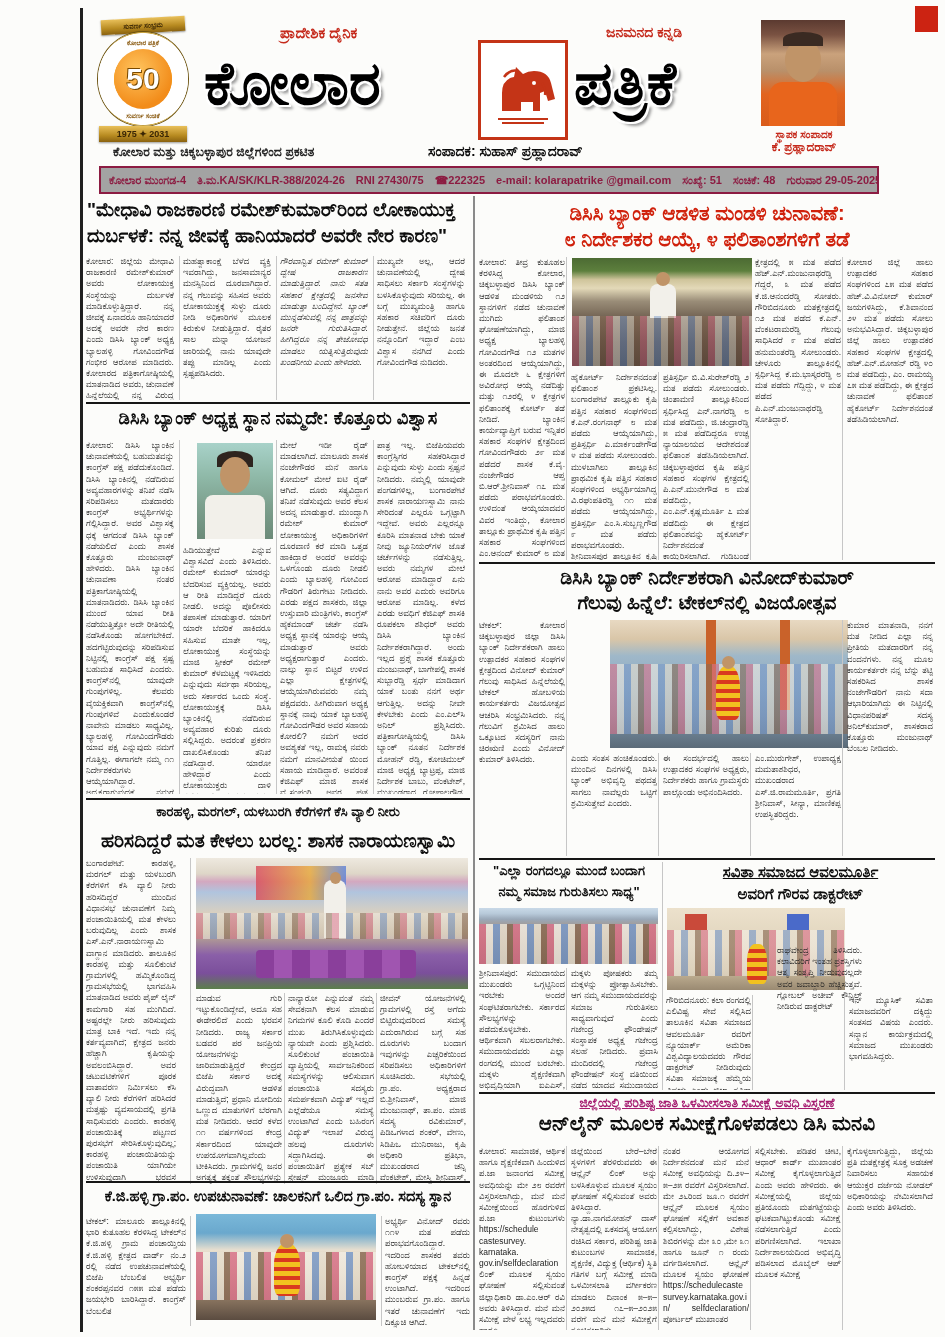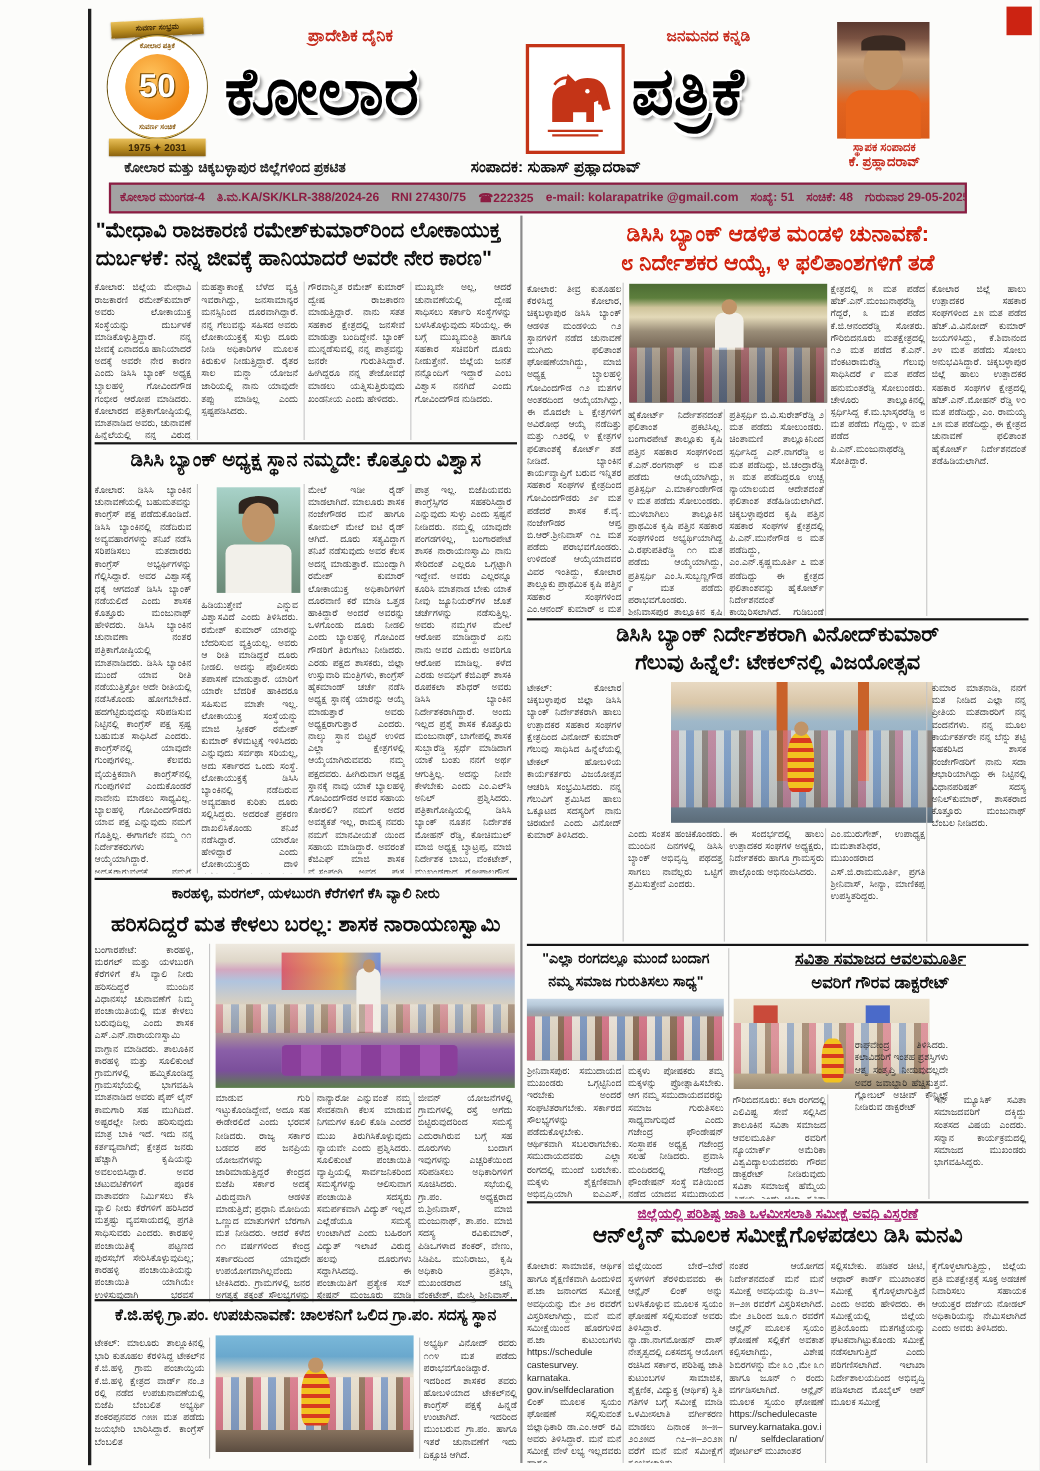--- a/index.html
+++ b/index.html
@@ -107,21 +107,21 @@
 
   </div>
 
   <div class="abs divider" style="left:473px;top:196px;height:1134px;"></div>
 
   <div>
     <div class="abs hl" style="left:87px;top:199px;width:384px;font-size:19px;">"ಮೇಧಾವಿ ರಾಜಕಾರಣಿ ರಮೇಶ್‌ಕುಮಾರ್‌ರಿಂದ ಲೋಕಾಯುಕ್ತ</div>
     <div class="abs hl" style="left:87px;top:225px;width:384px;font-size:19px;">ದುರ್ಬಳಕೆ: ನನ್ನ ಜೀವಕ್ಕೆ ಹಾನಿಯಾದರೆ ಅವರೇ ನೇರ ಕಾರಣ"</div>
     <div class="abs col" style="left:86px;top:256px;width:88px;height:144px;">ಕೋಲಾರ: ಜಿಲ್ಲೆಯ ಮೇಧಾವಿ ರಾಜಕಾರಣಿ ರಮೇಶ್‌ಕುಮಾರ್ ಅವರು ಲೋಕಾಯುಕ್ತ ಸಂಸ್ಥೆಯನ್ನು ದುರ್ಬಳಕೆ ಮಾಡಿಕೊಳ್ಳುತ್ತಿದ್ದಾರೆ. ನನ್ನ ಜೀವಕ್ಕೆ ಏನಾದರೂ ಹಾನಿಯಾದರೆ ಅದಕ್ಕೆ ಅವರೇ ನೇರ ಕಾರಣ ಎಂದು ಡಿಸಿಸಿ ಬ್ಯಾಂಕ್ ಅಧ್ಯಕ್ಷ ಬ್ಯಾಲಹಳ್ಳಿ ಗೋವಿಂದಗೌಡ ಗಂಭೀರ ಆರೋಪ ಮಾಡಿದರು. ಕೋಲಾರದ ಪತ್ರಿಕಾಗೋಷ್ಠಿಯಲ್ಲಿ ಮಾತನಾಡಿದ ಅವರು, ಚುನಾವಣೆ ಹಿನ್ನೆಲೆಯಲ್ಲಿ ನನ್ನ ವಿರುದ್ಧ ಷಡ್ಯಂತ್ರ ನಡೆದಿದೆ ಎಂದರು.</div>
     <div class="abs col" style="left:183px;top:256px;width:88px;height:144px;">ಮಹತ್ವಾಕಾಂಕ್ಷೆ ಬೆಳೆದ ವ್ಯಕ್ತಿ ಇವರಾಗಿದ್ದು, ಜನಸಾಮಾನ್ಯರ ಮನಸ್ಸಿನಿಂದ ದೂರವಾಗಿದ್ದಾರೆ. ನನ್ನ ಗೆಲುವನ್ನು ಸಹಿಸದ ಅವರು ಲೋಕಾಯುಕ್ತಕ್ಕೆ ಸುಳ್ಳು ದೂರು ನೀಡಿ ಅಧಿಕಾರಿಗಳ ಮೂಲಕ ಕಿರುಕುಳ ನೀಡುತ್ತಿದ್ದಾರೆ. ರೈತರ ಸಾಲ ಮನ್ನಾ ಯೋಜನೆ ಜಾರಿಯಲ್ಲಿ ನಾನು ಯಾವುದೇ ತಪ್ಪು ಮಾಡಿಲ್ಲ ಎಂದು ಸ್ಪಷ್ಟಪಡಿಸಿದರು.</div>
-    <div class="abs col" style="left:280px;top:256px;width:88px;height:144px;">ಗೌರವಾನ್ವಿತ ರಮೇಶ್ ಕುಮಾರ್ ದ್ವೇಷ ರಾಜಕಾರಣ ಮಾಡುತ್ತಿದ್ದಾರೆ. ನಾನು ಸತತ ಸಹಕಾರ ಕ್ಷೇತ್ರದಲ್ಲಿ ಜನಸೇವೆ ಮಾಡುತ್ತಾ ಬಂದಿದ್ದೇನೆ. ಬ್ಯಾಂಕ್ ಮುನ್ನಡೆಸುವಲ್ಲಿ ನನ್ನ ಪಾತ್ರವನ್ನು ಜನರೇ ಗುರುತಿಸಿದ್ದಾರೆ. ಹೀಗಿದ್ದರೂ ನನ್ನ ತೇಜೋವಧೆ ಮಾಡಲು ಯತ್ನಿಸುತ್ತಿರುವುದು ಖಂಡನೀಯ ಎಂದು ಹೇಳಿದರು.</div>
+    <div class="abs col" style="left:280px;top:256px;width:88px;height:144px;font-style:italic;">ಗೌರವಾನ್ವಿತ ರಮೇಶ್ ಕುಮಾರ್ ದ್ವೇಷ ರಾಜಕಾರಣ ಮಾಡುತ್ತಿದ್ದಾರೆ. ನಾನು ಸತತ ಸಹಕಾರ ಕ್ಷೇತ್ರದಲ್ಲಿ ಜನಸೇವೆ ಮಾಡುತ್ತಾ ಬಂದಿದ್ದೇನೆ. ಬ್ಯಾಂಕ್ ಮುನ್ನಡೆಸುವಲ್ಲಿ ನನ್ನ ಪಾತ್ರವನ್ನು ಜನರೇ ಗುರುತಿಸಿದ್ದಾರೆ. ಹೀಗಿದ್ದರೂ ನನ್ನ ತೇಜೋವಧೆ ಮಾಡಲು ಯತ್ನಿಸುತ್ತಿರುವುದು ಖಂಡನೀಯ ಎಂದು ಹೇಳಿದರು.</div>
     <div class="abs col" style="left:377px;top:256px;width:88px;height:144px;">ಮುಖ್ಯವೇ ಅಲ್ಲ, ಆದರೆ ಚುನಾವಣೆಯಲ್ಲಿ ದ್ವೇಷ ಸಾಧಿಸಲು ಸರ್ಕಾರಿ ಸಂಸ್ಥೆಗಳನ್ನು ಬಳಸಿಕೊಳ್ಳುವುದು ಸರಿಯಲ್ಲ. ಈ ಬಗ್ಗೆ ಮುಖ್ಯಮಂತ್ರಿ ಹಾಗೂ ಸಹಕಾರ ಸಚಿವರಿಗೆ ದೂರು ನೀಡುತ್ತೇನೆ. ಜಿಲ್ಲೆಯ ಜನತೆ ನನ್ನೊಂದಿಗೆ ಇದ್ದಾರೆ ಎಂಬ ವಿಶ್ವಾಸ ನನಗಿದೆ ಎಂದು ಗೋವಿಂದಗೌಡ ನುಡಿದರು.</div>
     <div class="abs vr" style="left:179px;top:256px;height:144px;"></div>
     <div class="abs vr" style="left:276px;top:256px;height:144px;"></div>
     <div class="abs vr" style="left:373px;top:256px;height:144px;"></div>
   </div>
   <div class="abs hr" style="left:86px;top:402px;width:384px;"></div>
 
   <div>
     <div class="abs hl" style="left:86px;top:408px;width:384px;font-size:18px;text-align:center;">ಡಿಸಿಸಿ ಬ್ಯಾಂಕ್ ಅಧ್ಯಕ್ಷ ಸ್ಥಾನ ನಮ್ಮದೇ: ಕೊತ್ತೂರು ವಿಶ್ವಾಸ</div>
     <div class="abs col" style="left:86px;top:440px;width:88px;height:354px;">ಕೋಲಾರ: ಡಿಸಿಸಿ ಬ್ಯಾಂಕಿನ ಚುನಾವಣೆಯಲ್ಲಿ ಬಹುಮತವನ್ನು ಕಾಂಗ್ರೆಸ್ ಪಕ್ಷ ಪಡೆದುಕೊಂಡಿದೆ. ಡಿಸಿಸಿ ಬ್ಯಾಂಕಿನಲ್ಲಿ ನಡೆದಿರುವ ಅವ್ಯವಹಾರಗಳನ್ನು ತನಿಖೆ ನಡೆಸಿ ಸರಿಪಡಿಸಲು ಮತದಾರರು ಕಾಂಗ್ರೆಸ್ ಅಭ್ಯರ್ಥಿಗಳನ್ನು ಗೆಲ್ಲಿಸಿದ್ದಾರೆ. ಅವರ ವಿಶ್ವಾಸಕ್ಕೆ ಧಕ್ಕೆ ಆಗದಂತೆ ಡಿಸಿಸಿ ಬ್ಯಾಂಕ್ ನಡೆಯಲಿದೆ ಎಂದು ಶಾಸಕ ಕೊತ್ತೂರು ಮಂಜುನಾಥ್ ಹೇಳಿದರು. ಡಿಸಿಸಿ ಬ್ಯಾಂಕಿನ ಚುನಾವಣಾ ನಂತರ ಪತ್ರಿಕಾಗೋಷ್ಠಿಯಲ್ಲಿ ಮಾತನಾಡಿದರು. ಡಿಸಿಸಿ ಬ್ಯಾಂಕಿನ ಮುಂದೆ ಯಾವ ರೀತಿ ನಡೆಯುತ್ತಿತ್ತೋ ಅದೇ ರೀತಿಯಲ್ಲಿ ನಡೆಸಿಕೊಂಡು ಹೋಗಬೇಕಿದೆ. ಹದಗೆಟ್ಟಿರುವುದನ್ನು ಸರಿಪಡಿಸುವ ನಿಟ್ಟಿನಲ್ಲಿ ಕಾಂಗ್ರೆಸ್ ಪಕ್ಷ ಸ್ಪಷ್ಟ ಬಹುಮತ ಸಾಧಿಸಿದೆ ಎಂದರು. ಕಾಂಗ್ರೆಸ್‌ನಲ್ಲಿ ಯಾವುದೇ ಗುಂಪುಗಳಿಲ್ಲ. ಕೆಲವರು ವೈಯಕ್ತಿಕವಾಗಿ ಕಾಂಗ್ರೆಸ್‌ನಲ್ಲಿ ಗುಂಪುಗಳಿವೆ ಎಂದುಕೊಂಡರೆ ನಾವೇನು ಮಾಡಲು ಸಾಧ್ಯವಿಲ್ಲ. ಬ್ಯಾಲಹಳ್ಳಿ ಗೋವಿಂದಗೌಡರು ಯಾವ ಪಕ್ಷ ಎನ್ನುವುದು ನಮಗೆ ಗೊತ್ತಿಲ್ಲ. ಈಗಾಗಲೇ ನಮ್ಮ ೧೧ ನಿರ್ದೇಶಕರುಗಳು ಆಯ್ಕೆಯಾಗಿದ್ದಾರೆ. ಅಧ್ಯಕ್ಷರಾಗುವುದಕ್ಕೆ ನಮಗೆ ಯಾವುದೇ ತೊಂದರೆ ಇಲ್ಲ, ನಾವು ಅಧಿಕಾರ ಚುಕ್ಕಾಣಿ</div>

